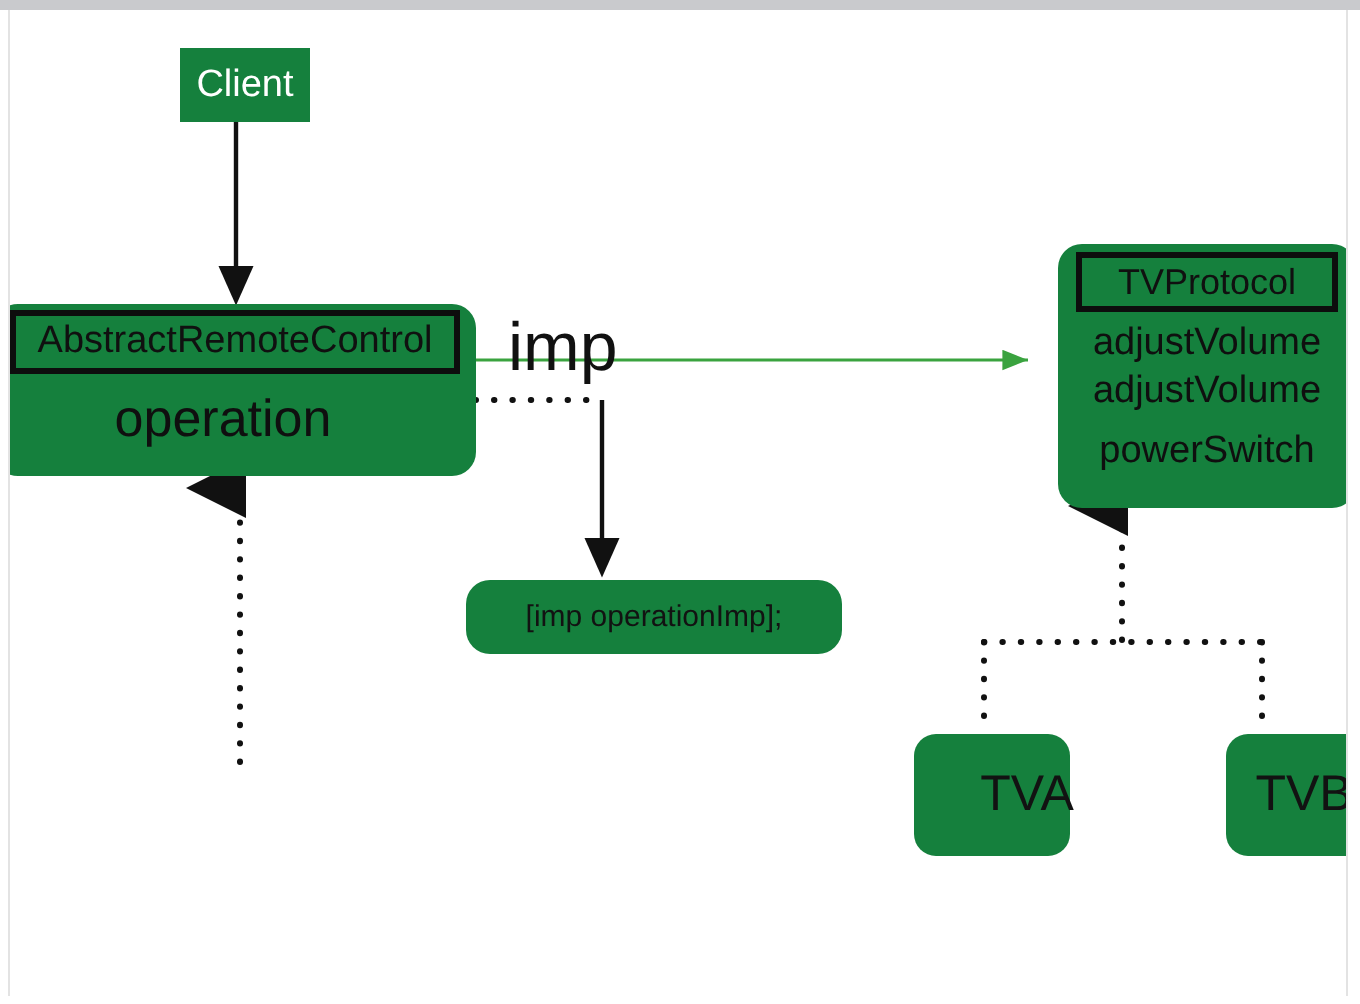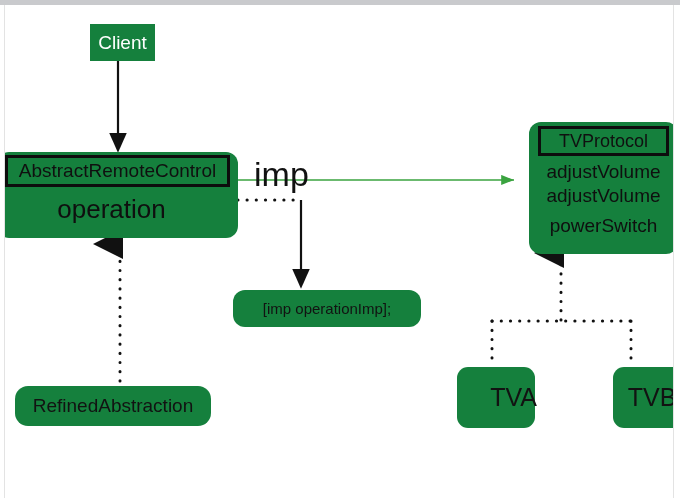--- a/index.html
+++ b/index.html
@@ -204,23 +204,20 @@
       <div id="abstract-title">AbstractRemoteControl</div>
       <div id="abstract-op">operation</div>
     </div>
 
     <div id="imp-label">imp</div>
 
     <div class="node rounded" id="impop-node">
       <span>[imp operationImp];</span>
     </div>
 
-    <div class="node rounded" id="refined-node">
-      <span>RefinedAbstraction</span>
-    </div>
 
     <div class="node rounded" id="tvprotocol-node">
       <div id="tvprotocol-title">TVProtocol</div>
       <div id="tvprotocol-methods">
         <div>adjustVolume</div>
         <div>adjustVolume</div>
         <div>powerSwitch</div>
       </div>
     </div>
 

